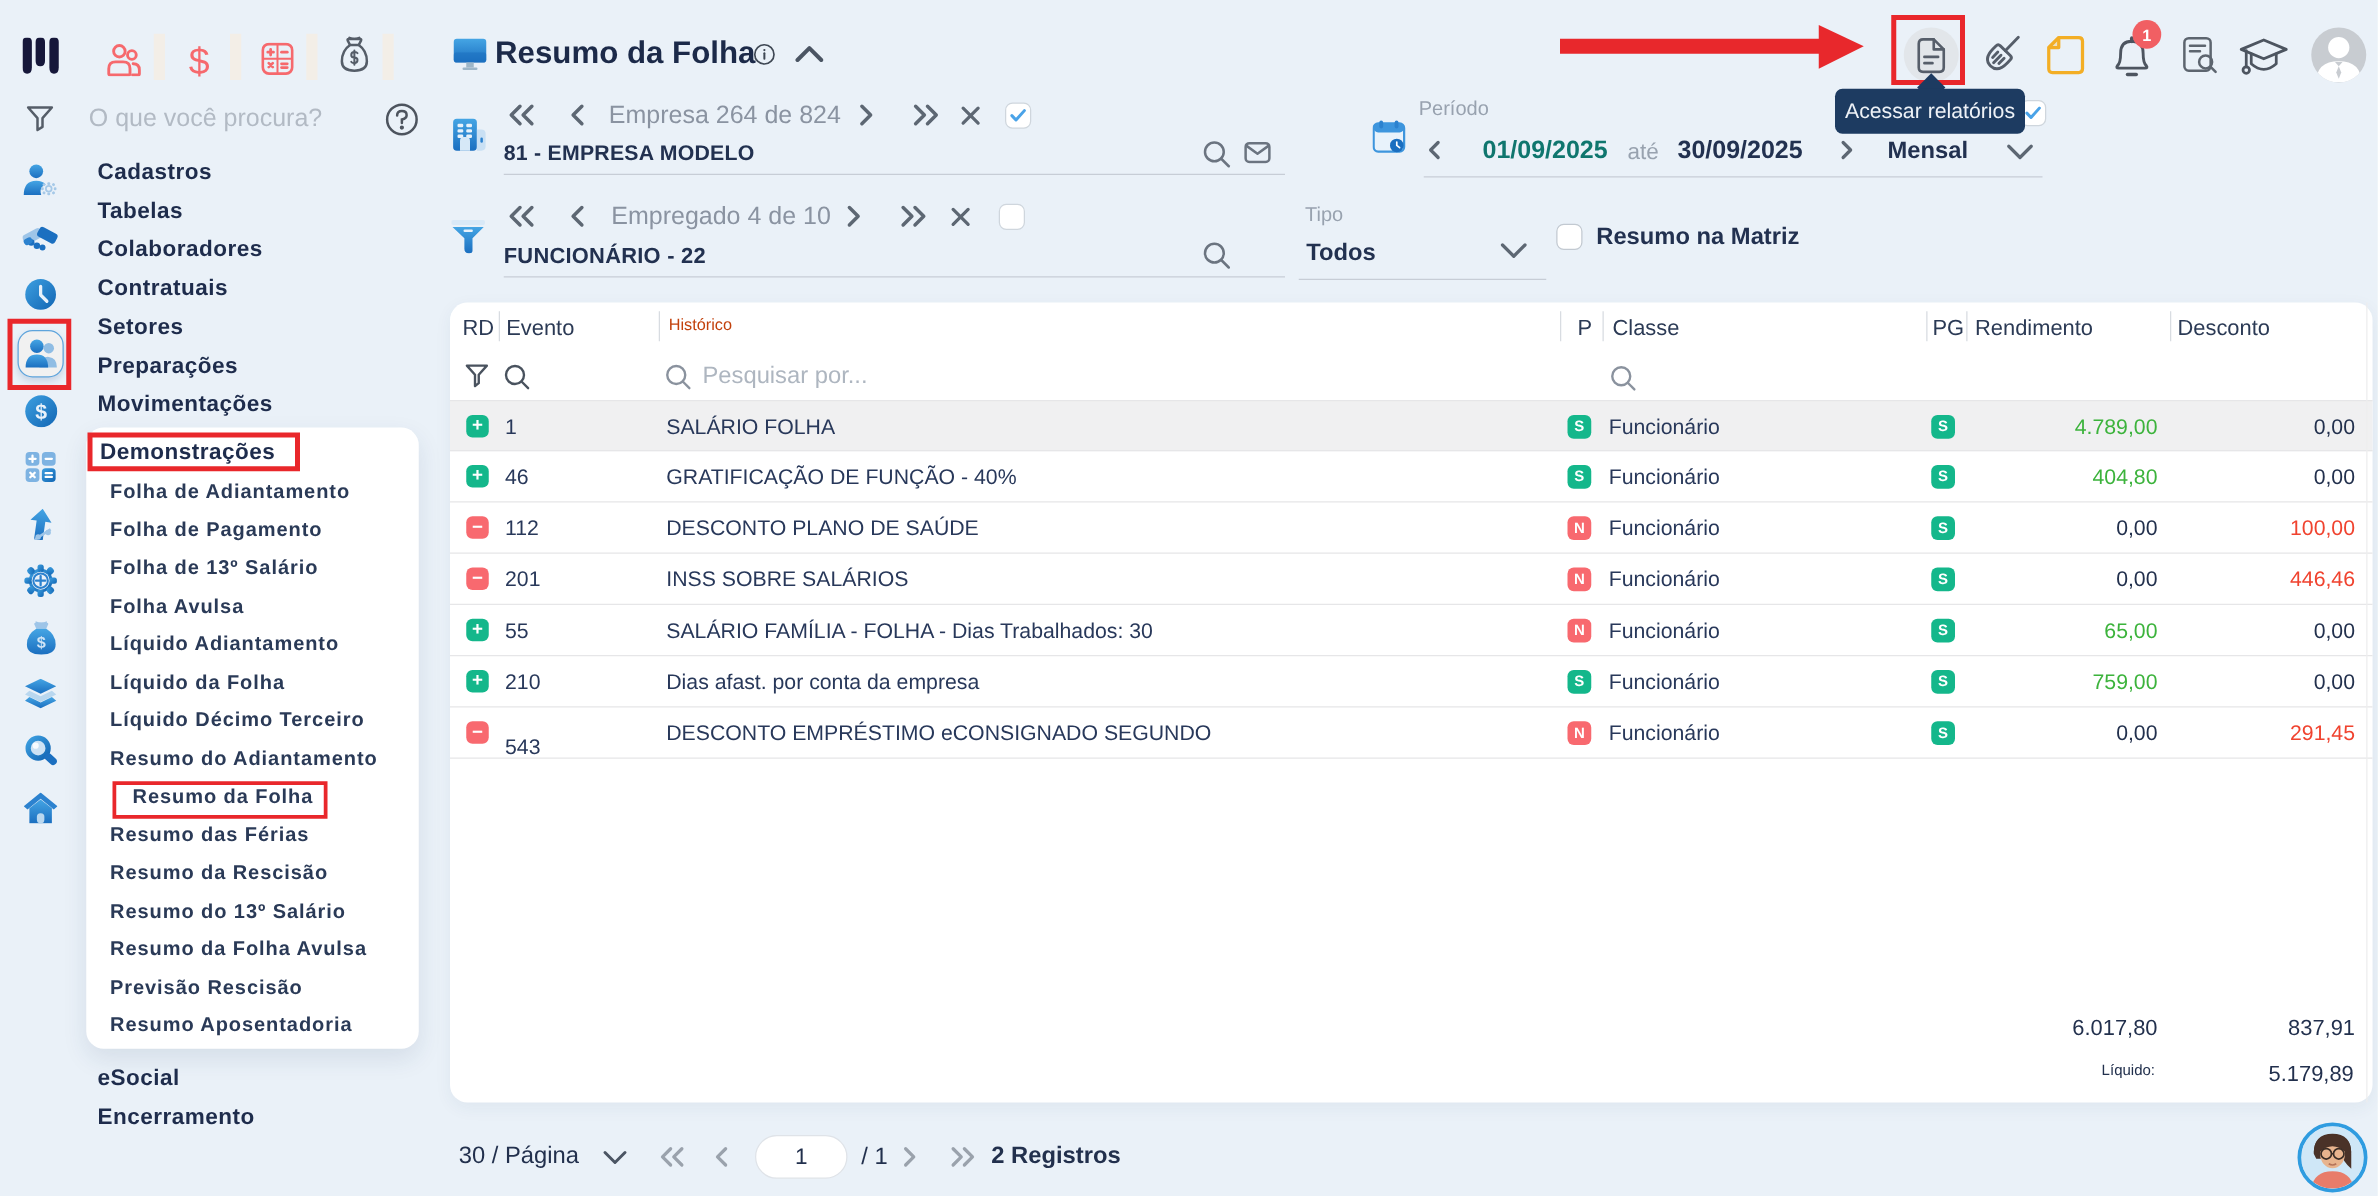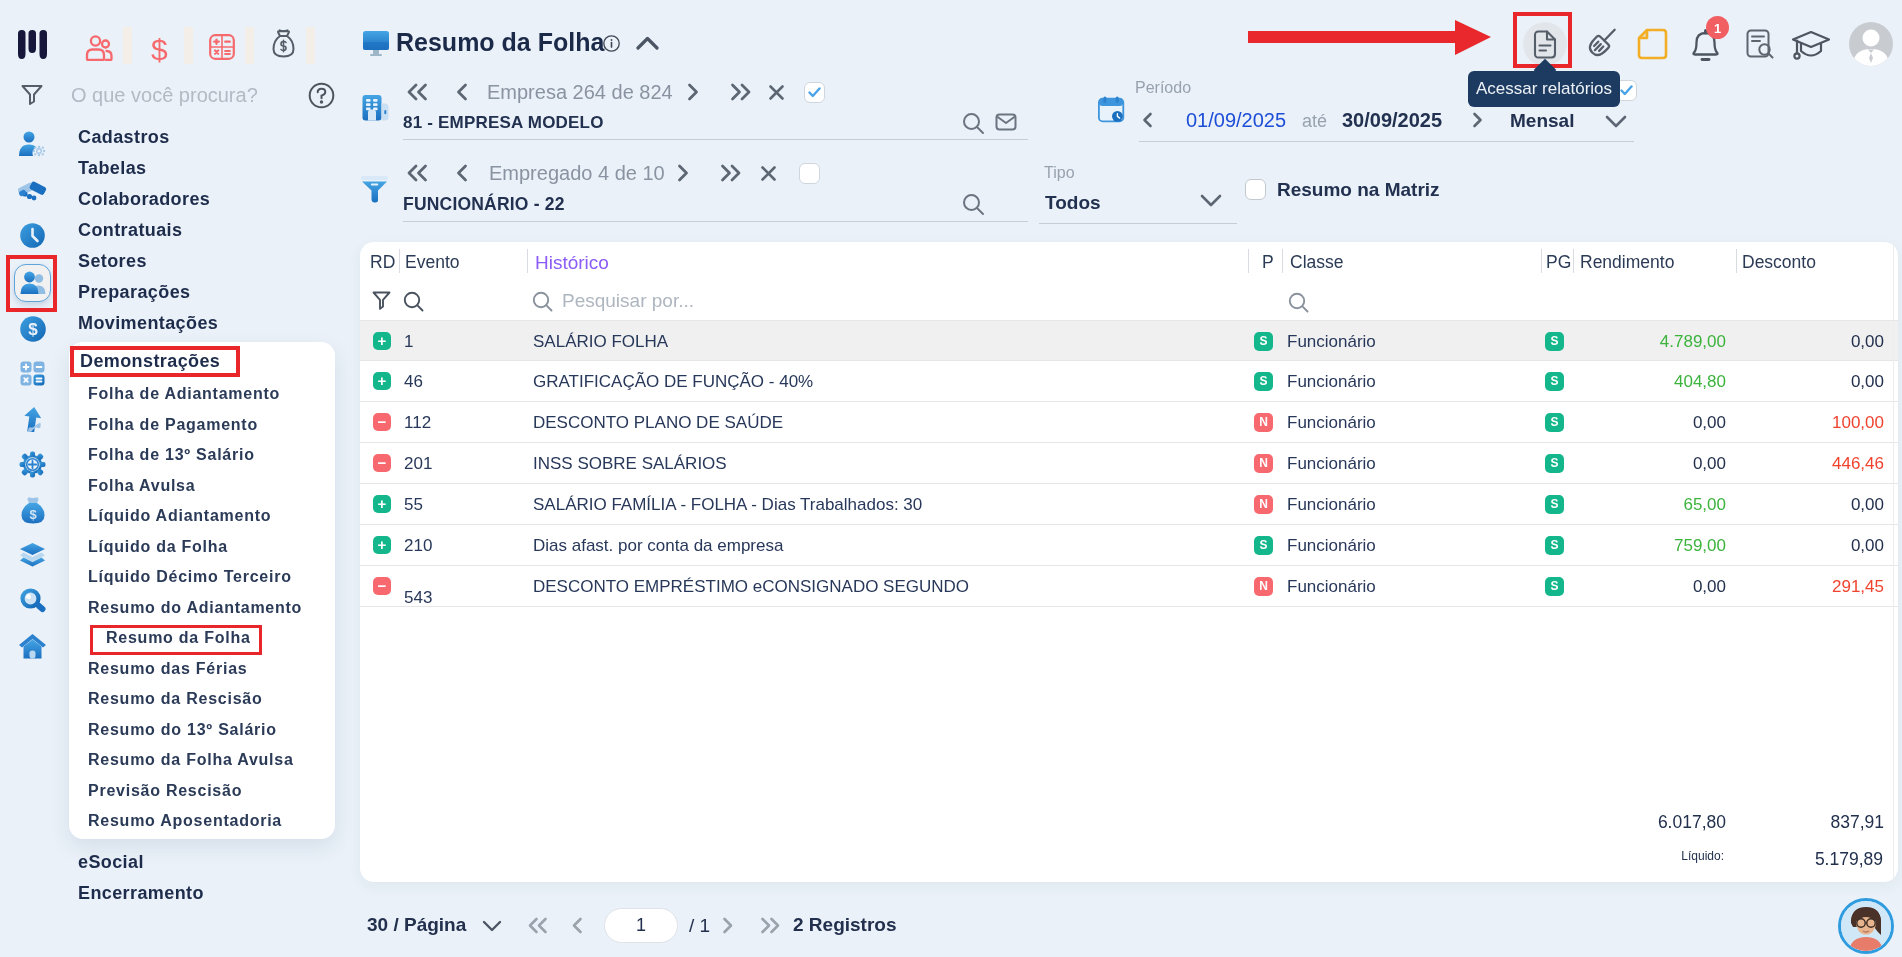--- a/index.html
+++ b/index.html
@@ -302,21 +302,21 @@
 <rect x="1" y="3" width="27" height="8" rx="4" fill="#3d95dd"></rect>
 <rect x="6" y="0.5" width="3.4" height="7" rx="1.7" fill="#2c82cf"></rect>
 <rect x="19.6" y="0.5" width="3.4" height="7" rx="1.7" fill="#2c82cf"></rect>
 <circle cx="21.5" cy="22.5" r="6" fill="#1b6fc0"></circle>
 <path d="M21.5 19.5 L21.5 22.5 L24 24.5" stroke="#fff" stroke-width="1.5" fill="none" stroke-linecap="round"></path>
 </svg>
 <div class="txt lbl-gray" style="left:1135px;top:79px">Período</div>
 <svg class="abs" style="left:1142px;top:112px" width="11" height="16" viewBox="0 0 11 16" fill="none" stroke="#5d6773" stroke-width="2.6" stroke-linecap="round" stroke-linejoin="round">
     <path d="M8.5 2 L2.5 8 L8.5 14"></path>
   </svg>
-<div class="txt" style="left:1186px;top:109px;font-size:20px;font-weight:400;color:#1d4ed8">01/09/2025</div>
+<div class="txt" style="left:1186px;top:109px;font-size:20px;font-weight:700;color:#0f766e">01/09/2025</div>
 <div class="txt" style="left:1302px;top:111px;font-size:18px;color:#98a2af">até</div>
 <div class="txt" style="left:1342px;top:109px;font-size:20px;font-weight:700;color:#223150">30/09/2025</div>
 <svg class="abs" style="left:1472px;top:112px" width="11" height="16" viewBox="0 0 11 16" fill="none" stroke="#5d6773" stroke-width="2.6" stroke-linecap="round" stroke-linejoin="round">
     <path d="M2.5 2 L8.5 8 L2.5 14"></path>
   </svg>
 <div class="txt" style="left:1510px;top:110px;font-size:19px;font-weight:700;color:#223150">Mensal</div>
 <svg class="abs" style="left:1605px;top:115px" width="22" height="13" viewBox="0 0 22 13" fill="none" stroke="#5d6773" stroke-width="2.6" stroke-linecap="round" stroke-linejoin="round">
     <path d="M2 2 L11 11 L20 2"></path>
   </svg>
 <div class="hline" style="left:1139px;top:141px;width:495px"></div>
@@ -388,21 +388,21 @@
     <path d="M1.5 5.5 L4.8 9 L11.5 1.5"></path>
   </svg>
 
 <div class="abs" style="left:1537px;top:62px;width:16px;height:16px;background:#1d3b61;transform:rotate(45deg)"></div>
 <div class="abs" style="left:1468px;top:71px;width:152px;height:36px;background:#1d3b61;border-radius:6px;color:#eef2f7;font-size:17px;text-align:center;line-height:36px">Acessar relatórios</div>
 
 <div class="abs" style="left:360px;top:242px;width:1538px;height:640px;background:#fff;border-radius:14px;box-shadow:0 4px 14px rgba(30,60,100,.06)"></div>
 
 <div class="txt" style="left:370px;top:252px;font-size:17.5px;color:#2b3a55">RD</div>
 <div class="txt" style="left:405px;top:252px;font-size:17.5px;color:#2b3a55">Evento</div>
-<div class="txt" style="left:535px;top:252px;font-size:19px;color:#8b5cf6">Histórico</div>
+<div class="txt" style="left:535px;top:252px;font-size:13px;color:#c2410c">Histórico</div>
 <div class="txt" style="left:1262px;top:252px;font-size:17.5px;color:#2b3a55">P</div>
 <div class="txt" style="left:1290px;top:252px;font-size:17.5px;color:#2b3a55">Classe</div>
 <div class="txt" style="left:1546px;top:252px;font-size:17.5px;color:#2b3a55">PG</div>
 <div class="txt" style="left:1580px;top:252px;font-size:17.5px;color:#2b3a55">Rendimento</div>
 <div class="txt" style="left:1742px;top:252px;font-size:17.5px;color:#2b3a55">Desconto</div>
 <div class="sep" style="left:399px;top:249px;height:24px"></div>
 <div class="sep" style="left:527px;top:249px;height:24px"></div>
 <div class="sep" style="left:1248px;top:249px;height:24px"></div>
 <div class="sep" style="left:1282px;top:249px;height:24px"></div>
 <div class="sep" style="left:1541px;top:249px;height:24px"></div>
@@ -498,21 +498,21 @@
     <div class="vr redv" style="right:14px;top:11px">291,45</div>
   </div>
 </div>
 <div class="abs" style="left:1893px;top:242px;width:1px;height:640px;background:#ededee"></div>
 
 <div class="vr navy" style="right:176px;top:812px;font-size:17.5px">6.017,80</div>
 <div class="vr navy" style="right:18px;top:812px;font-size:17.5px">837,91</div>
 <div class="vr navy" style="right:178px;top:849px;font-size:12px">Líquido:</div>
 <div class="vr navy" style="right:19px;top:849px;font-size:17.5px">5.179,89</div>
 
-<div class="txt" style="left:367px;top:914px;font-size:19px;font-weight:700;color:#22304d">30 / Página</div>
+<div class="txt" style="left:367px;top:914px;font-size:19px;font-weight:400;color:#22304d">30 / Página</div>
 <svg class="abs" style="left:482px;top:920px" width="20" height="12" viewBox="0 0 20 12" fill="none" stroke="#4b5563" stroke-width="2.4" stroke-linecap="round" stroke-linejoin="round">
     <path d="M2 2 L10 10 L18 2"></path>
   </svg>
 <svg class="abs" style="left:527px;top:917px" width="21" height="17" viewBox="0 0 21 17" fill="none" stroke="#9aa2ac" stroke-width="2.6" stroke-linecap="round" stroke-linejoin="round">
     <path d="M9.5 2 L3 8.5 L9.5 15 M18.5 2 L12 8.5 L18.5 15"></path>
   </svg>
 <svg class="abs" style="left:572px;top:917px" width="11" height="17" viewBox="0 0 11 17" fill="none" stroke="#9aa2ac" stroke-width="2.6" stroke-linecap="round" stroke-linejoin="round">
     <path d="M8.5 2 L2 8.5 L8.5 15"></path>
   </svg>
 <div class="abs" style="left:604px;top:908px;width:74px;height:35px;background:#fff;border:1.5px solid #dfe3e8;border-radius:17.5px;text-align:center;line-height:33px;font-size:18px;color:#22304d">1</div>

